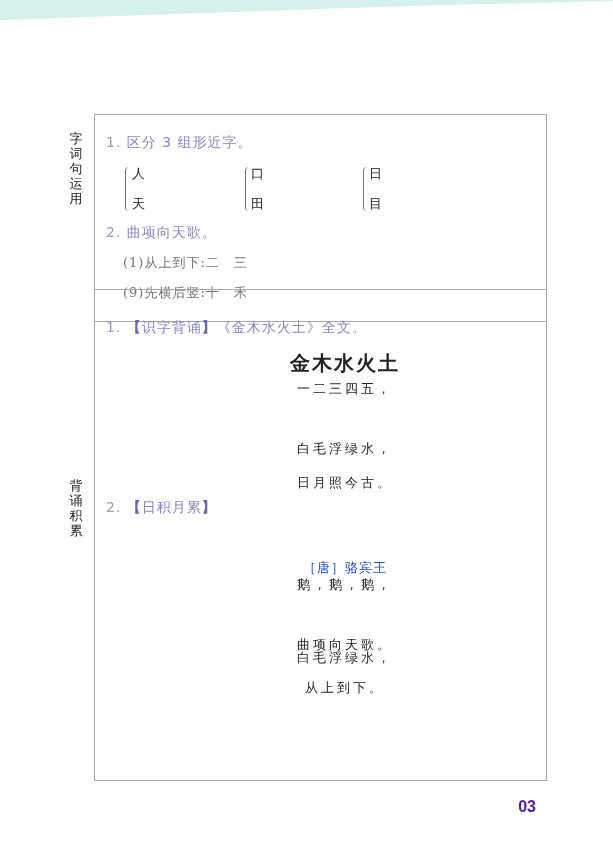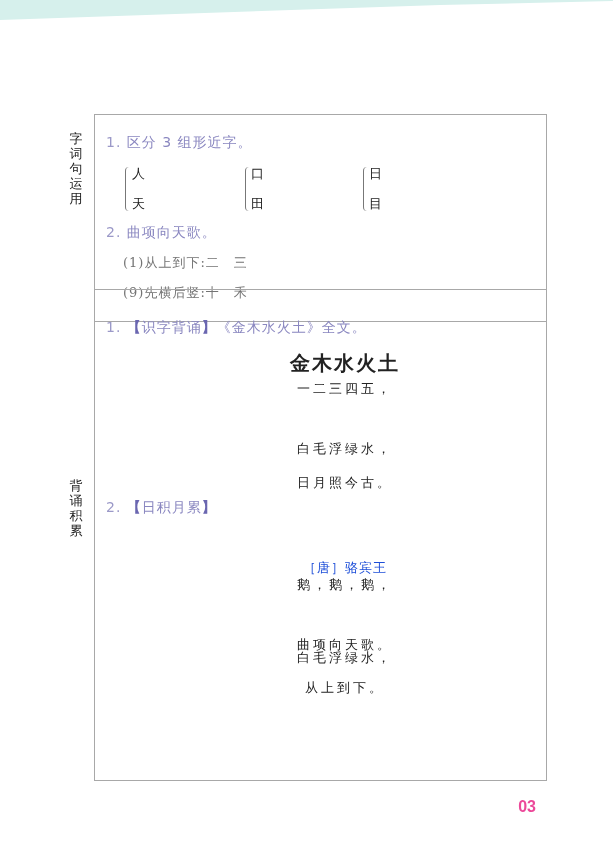--- a/index.html
+++ b/index.html
@@ -10,21 +10,21 @@
          text-align:center; color:#222; font-family:"DejaVu Sans", sans-serif; }
   .box { position:absolute; border:1.5px solid #a8a8a8; box-sizing:border-box; }
   .q { position:absolute; font-size:14px; color:#8a87c0; font-family:"DejaVu Sans", sans-serif; white-space:nowrap; letter-spacing:1px; }
   .q .num { color:#9b99c8; }
   .q .br { color:#6a66b0; font-weight:bold; }
   .ch { position:absolute; font-size:13px; color:#222; font-family:"DejaVu Serif", serif; }
   .brace { position:absolute; width:6px; border-left:1px solid #777; border-top-left-radius:4px; border-bottom-left-radius:4px; }
   .rule { position:absolute; font-size:13px; font-family:"DejaVu Serif", serif; color:#737373; white-space:nowrap; letter-spacing:1px; }
   .poem { position:absolute; left:0; width:100%; text-align:center; font-family:"DejaVu Serif", serif; font-size:13px; color:#222; letter-spacing:3px; }
   .poem.title { font-family:"DejaVu Sans", sans-serif; font-weight:bold; font-size:20px; letter-spacing:2px; }
-  .page-num { position:absolute; right:77px; top:798px; font-size:16px; font-weight:bold; color:#ec4899; font-family:"Liberation Sans", sans-serif; }
+  .page-num { position:absolute; right:77px; top:798px; font-size:16px; font-weight:bold; color:#4c1d95; font-family:"Liberation Sans", sans-serif; }
 </style>
 </head>
 <body>
 
 <svg class="top-band" width="613" height="22" viewBox="0 0 613 22">
   <polygon points="0,0 613,0 613,1 440,5 0,20" fill="#d6f0ec"></polygon>
 </svg>
 
 <div class="section-label" style="left:66px; top:131px;">
   <div>字</div>

